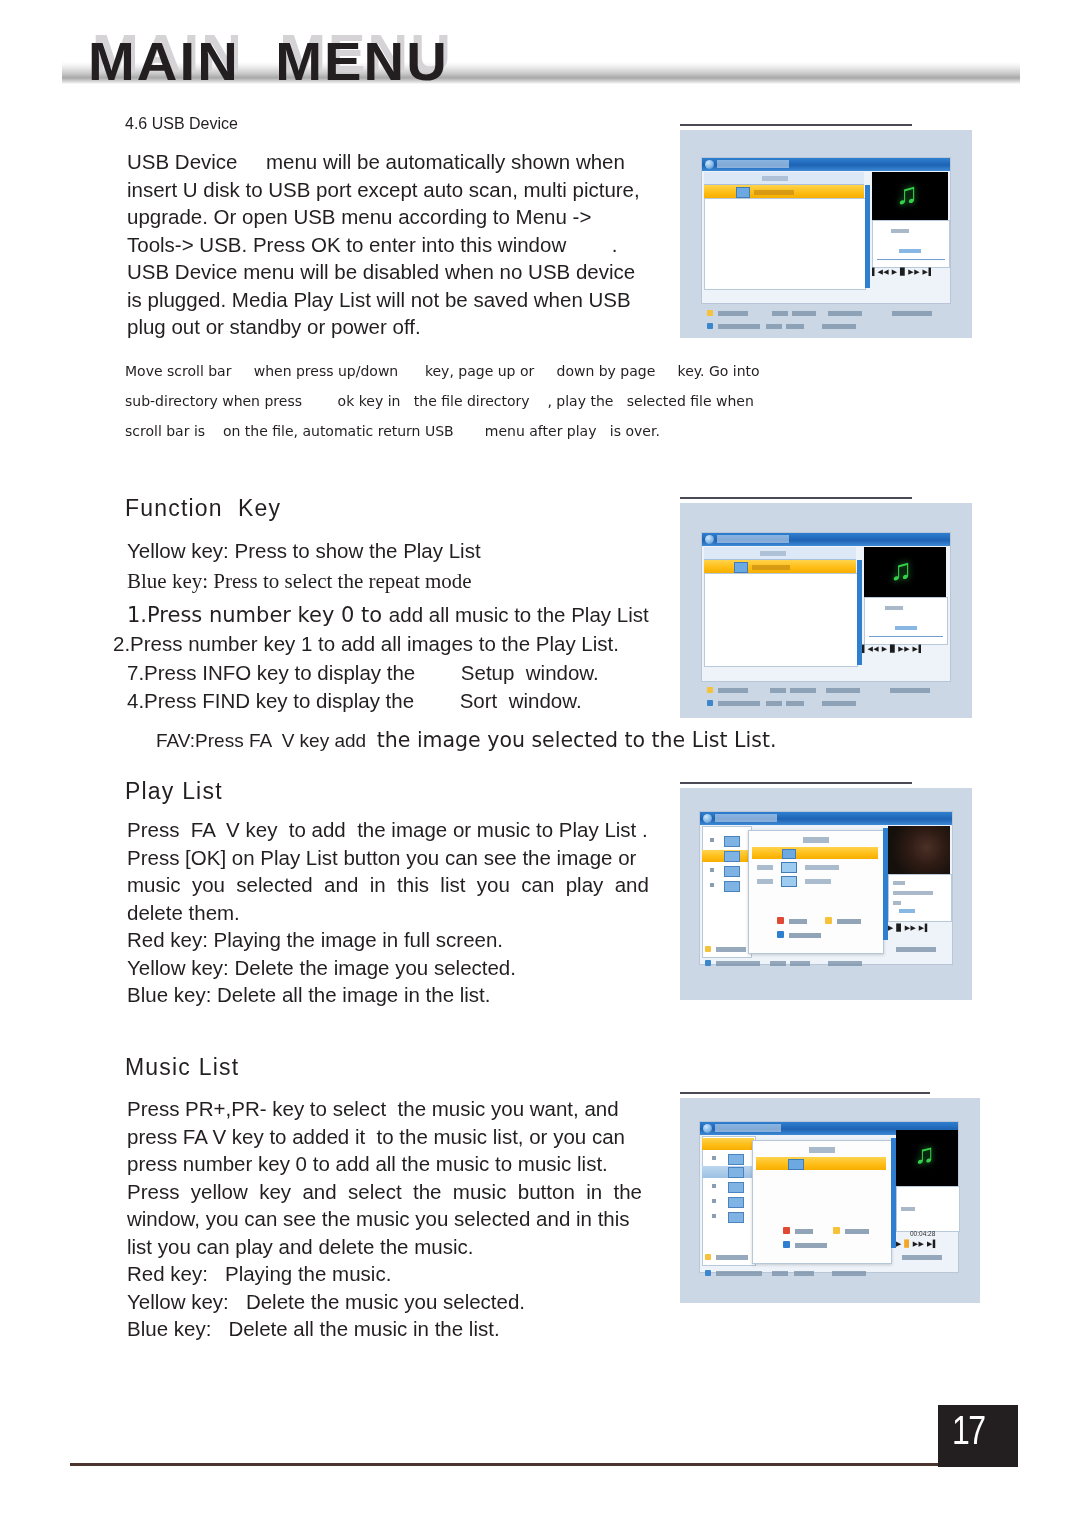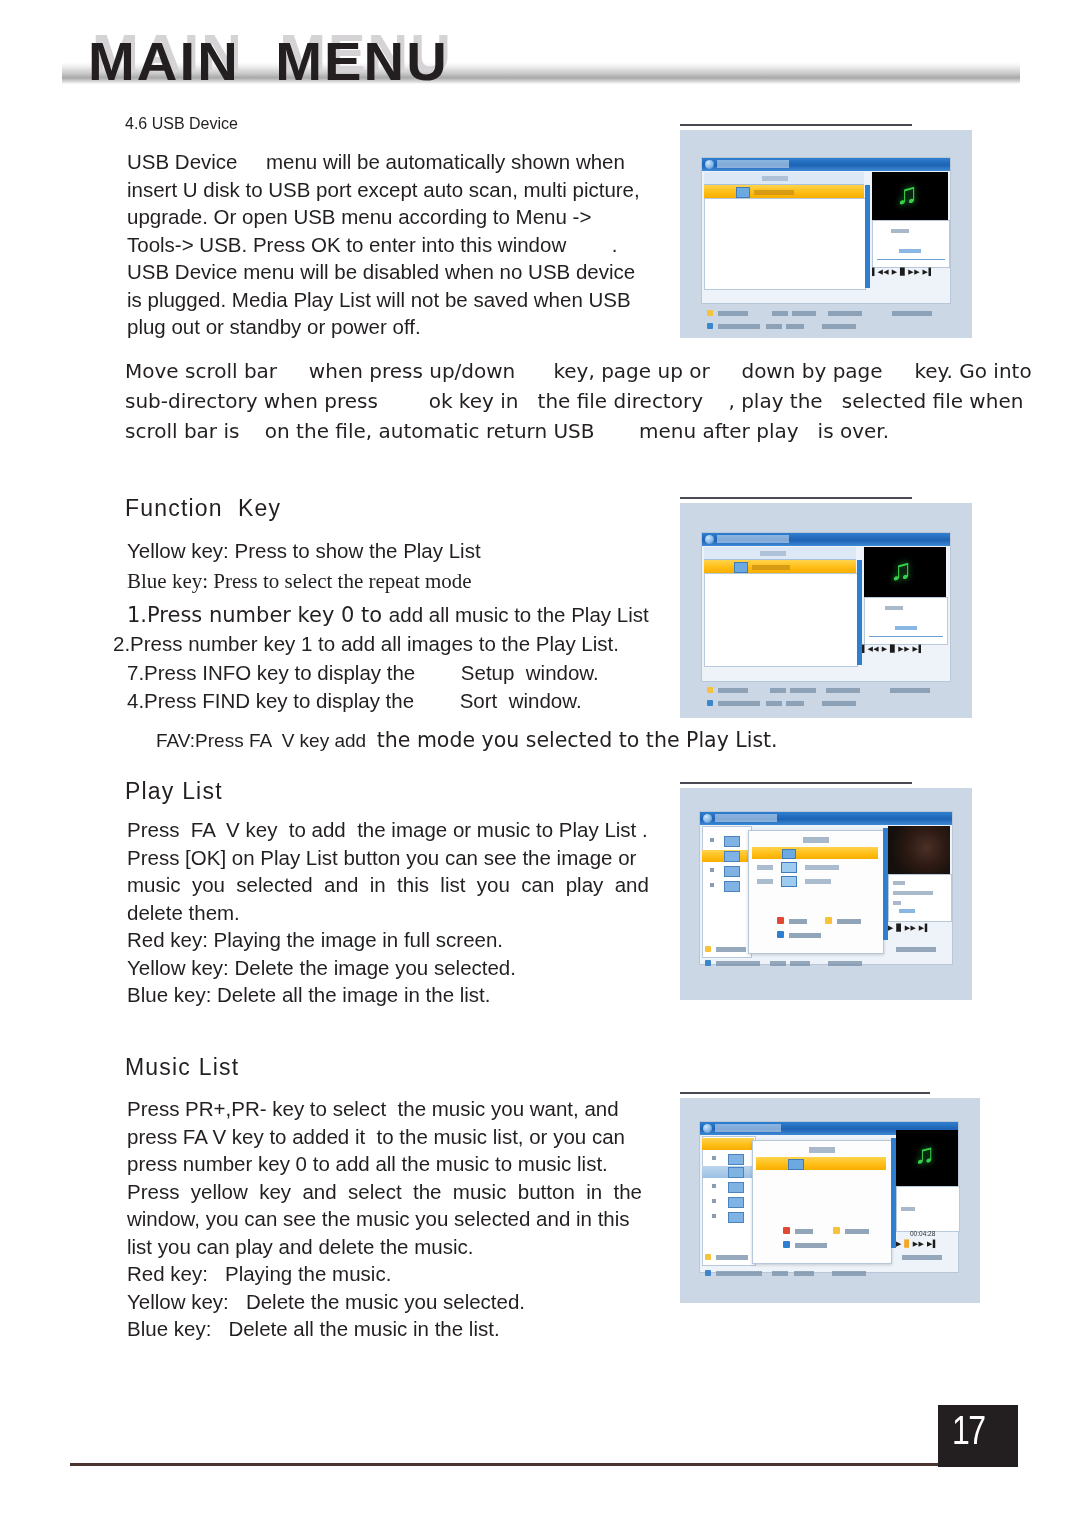--- a/index.html
+++ b/index.html
@@ -79,21 +79,21 @@
     position: absolute;
     font-size: 20.5px;
     line-height: 27.5px;
     color: #231f20;
     white-space: pre;
   }
   .para.alt { font-family: Liberation Serif, serif; font-size: 19px; }
   .line { display: block; white-space: pre; }
   .line.alt2 {
     font-family: "DejaVu Sans", sans-serif;
-    font-size: 20px;
+    font-size: 14px;
   }
   .mixed-a { font-family: "Liberation Sans", sans-serif; font-size: 19px; }
   .mixed-b { font-family: "DejaVu Sans", sans-serif; font-size: 19.5px; }
 
   
   .wide {
     position: absolute;
     font-size: 20.5px;
     line-height: 30px;
     white-space: pre;
@@ -317,21 +317,21 @@
   <div class="para" style="left:127px; top:537px; width:600px;">Yellow key: Press to show the Play List</div>
 
   <div class="para alt" style="left:127px; top:568px; width:600px; font-size:21px;">Blue key: Press to select the repeat mode</div>
 
   <div class="para" style="left:127px; top:601px; width:600px;"><span class="mixed-b" style="font-size:21px;">1.Press number key 0 to </span><span class="mixed-a" style="font-size:20.5px;">add all music to the Play List</span></div>
 
   <div class="para" style="left:113px; top:630px; width:600px;">2.Press number key 1 to add all images to the Play List.</div>
   <div class="para" style="left:127px; top:659px; width:600px;">7.Press INFO key to display the        Setup  window.</div>
   <div class="para" style="left:127px; top:687px; width:600px;">4.Press FIND key to display the        Sort  window.</div>
 
-  <div class="para" style="left:127px; top:726px; width:640px;"><span class="mixed-a" style="font-size:19px;margin-left:29px;">FAV:Press FA  V key add  </span><span class="mixed-b" style="font-size:20.5px;">the mode you selected to the Play List.</span></div>
+  <div class="para" style="left:127px; top:726px; width:640px;"><span class="mixed-a" style="font-size:19px;margin-left:29px;">FAV:Press FA  V key add  </span><span class="mixed-b" style="font-size:20.5px;">the image you selected to the List List.</span></div>
 
   <div class="heading" style="left:125px; top:778px;">Play List</div>
 
   <div class="para" id="play-para" style="left:127px; top:816px; width:520px;"><span class="line">Press  FA  V key  to add  the image or music to Play List .</span><span class="line">Press [OK] on Play List button you can see the image or</span><span class="line">music  you  selected  and  in  this  list  you  can  play  and</span><span class="line">delete them.</span><span class="line">Red key: Playing the image in full screen.</span><span class="line">Yellow key: Delete the image you selected.</span><span class="line">Blue key: Delete all the image in the list.</span></div>
 
   <div class="heading" style="left:125px; top:1054px;">Music List</div>
 
   <div class="para" id="music-para" style="left:127px; top:1095px; width:520px;"><span class="line">Press PR+,PR- key to select  the music you want, and</span><span class="line">press FA V key to added it  to the music list, or you can</span><span class="line">press number key 0 to add all the music to music list.</span><span class="line">Press  yellow  key  and  select  the  music  button  in  the</span><span class="line">window, you can see the music you selected and in this</span><span class="line">list you can play and delete the music.</span><span class="line">Red key:   Playing the music.</span><span class="line">Yellow key:   Delete the music you selected.</span><span class="line">Blue key:   Delete all the music in the list.</span></div>
 </div>
 

